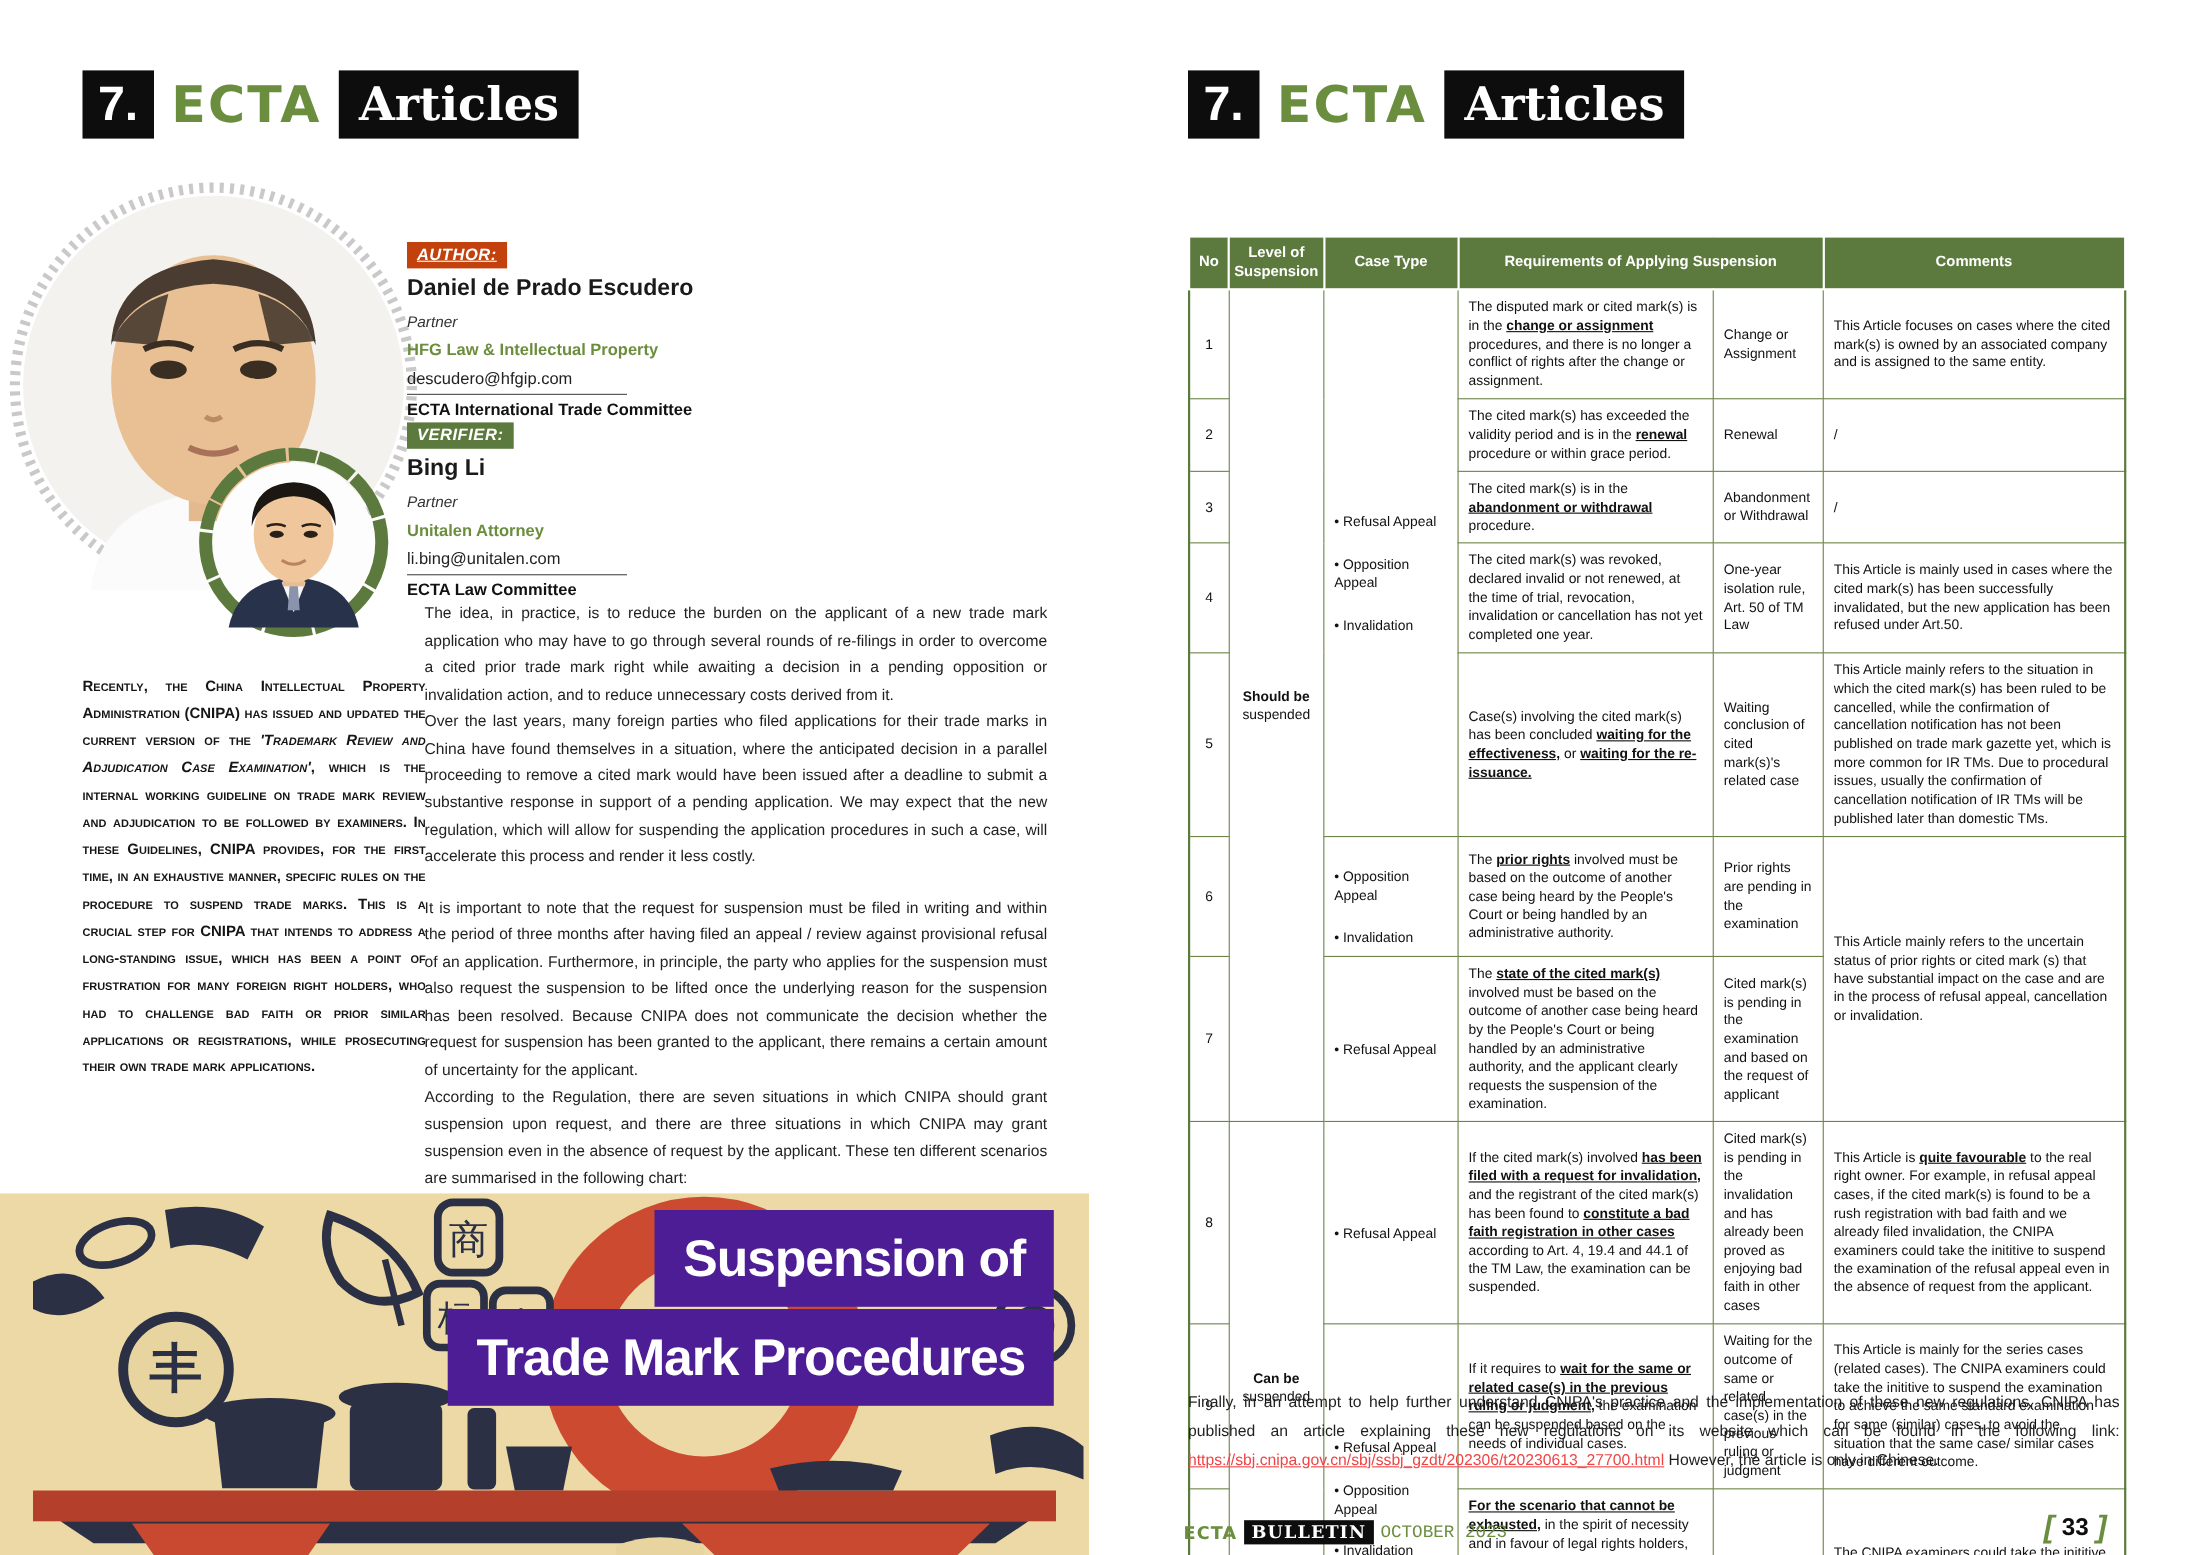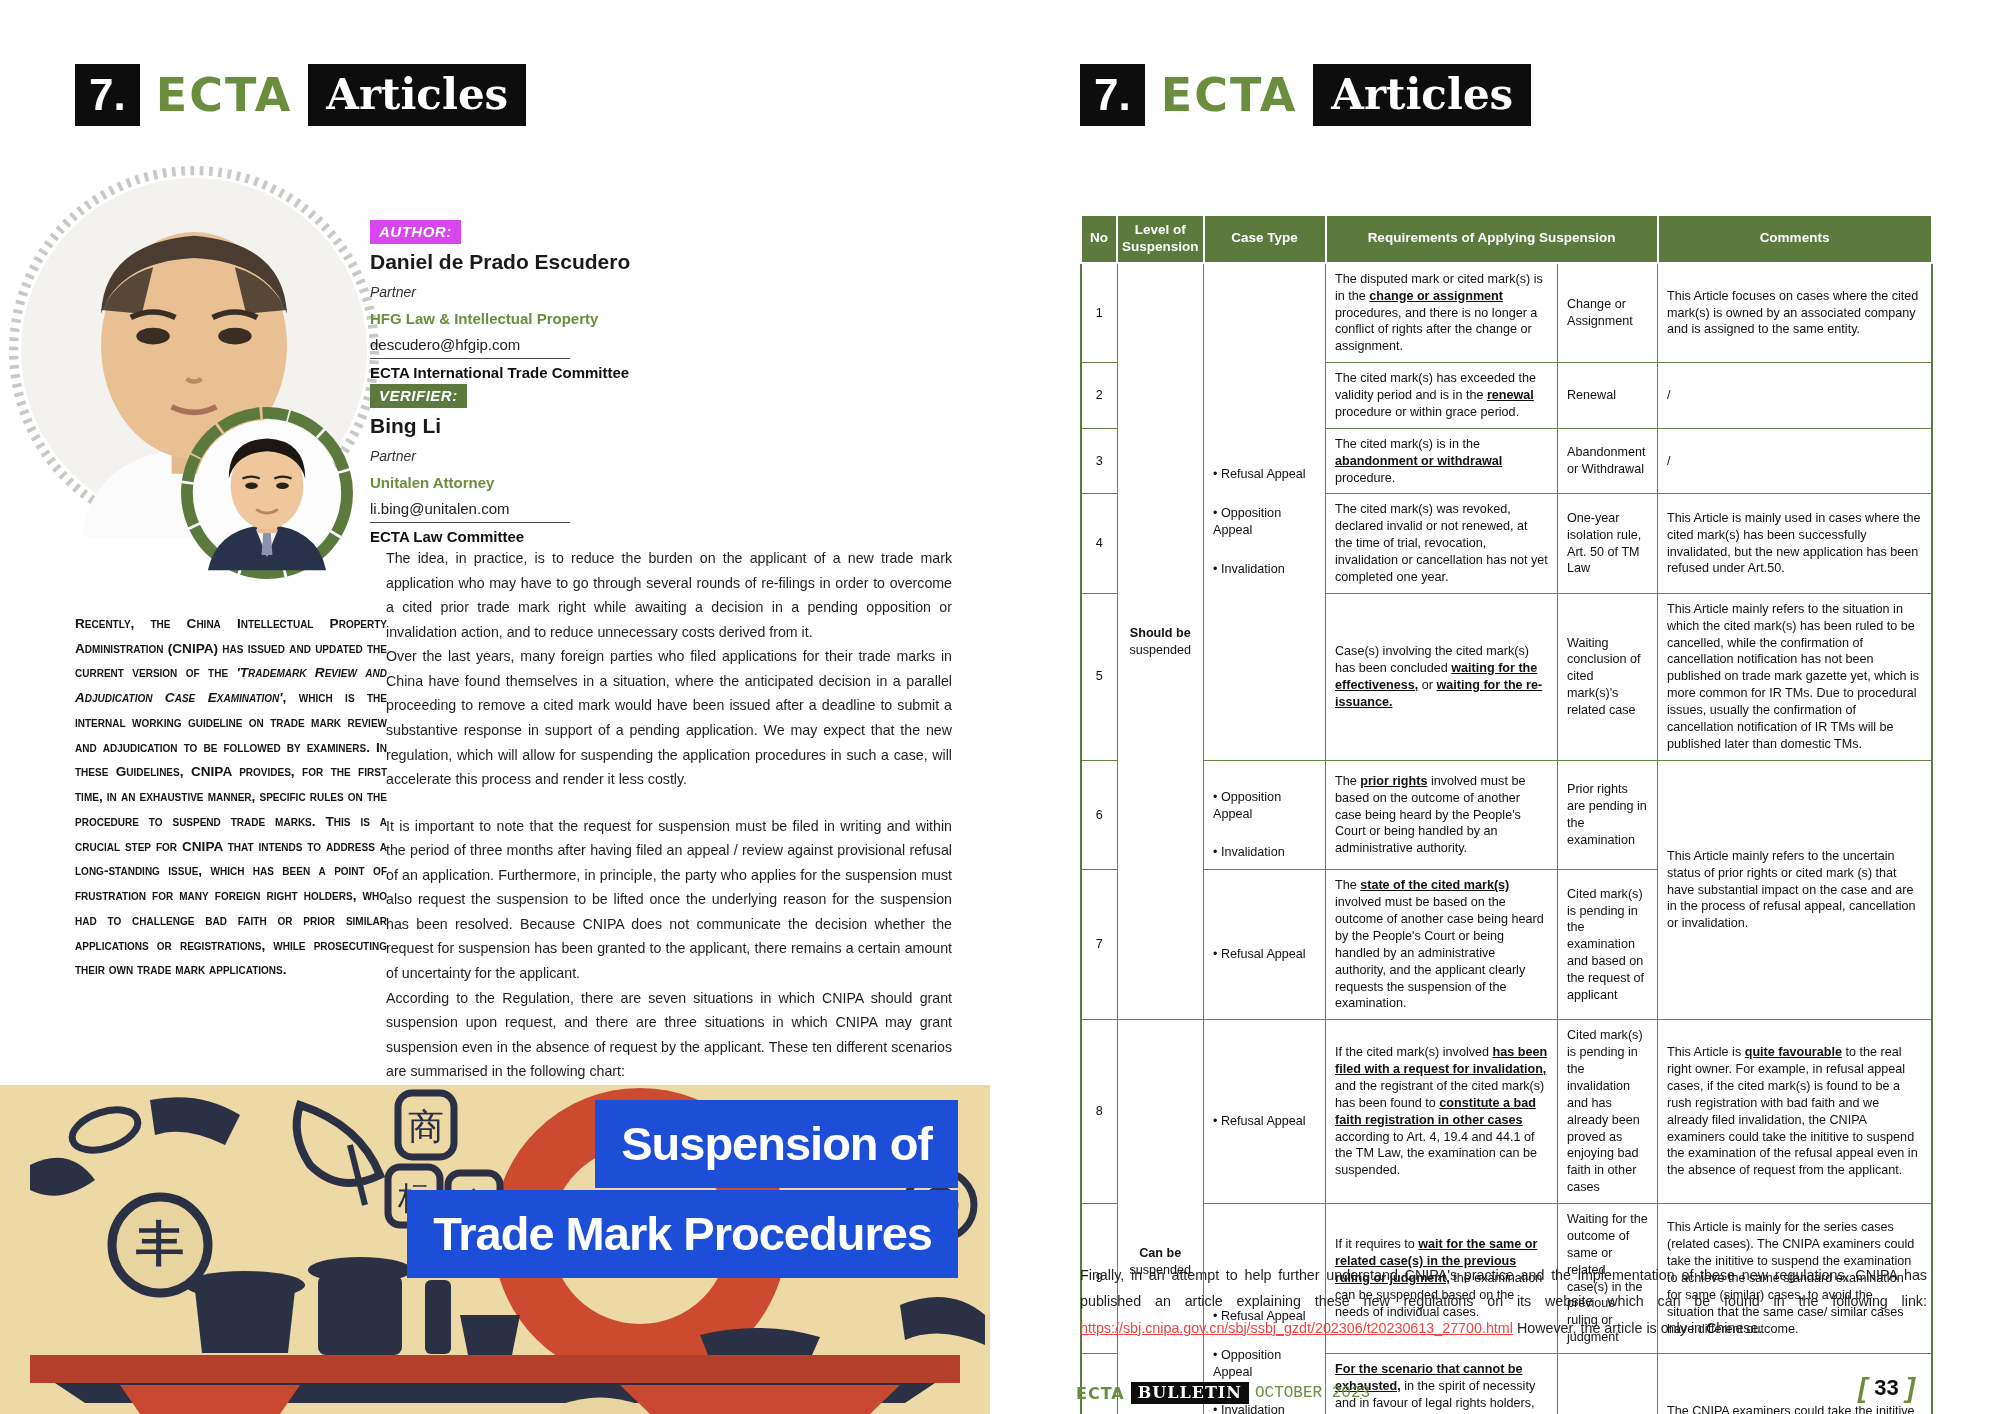--- a/index.html
+++ b/index.html
@@ -8,37 +8,37 @@
 
   
   .sec-badge { position:absolute; display:flex; align-items:stretch; height:62px; }
   .sec-num { background:#0d0d0d; color:#fff; font-weight:700; font-size:44px; line-height:62px; padding:0 14px; }
   .sec-brand { color:#6b8e3e; font-weight:700; font-size:46px; line-height:62px; letter-spacing:2px; padding:0 16px; font-family:"DejaVu Sans", sans-serif; }
   .sec-word { background:#0d0d0d; color:#fff; font-family:"DejaVu Serif", serif; font-weight:700; font-size:42px; line-height:62px; padding:0 18px; }
 
   
   .person-block { position:absolute; width:330px; }
   .person-badge { display:inline-block; color:#fff; font-style:italic; font-weight:700; font-size:15px; padding:3px 9px 4px; letter-spacing:.5px; }
-  .badge-black { background:#d946ef; }
+  .badge-black { background:#c2410c;text-decoration:underline; }
   .badge-green { background:#5d7a3e; }
   .person-name { font-weight:700; font-size:21px; color:#1a1a1a; margin-top:6px; }
   .person-role { font-style:italic; font-size:14px; color:#333; margin-top:10px; }
   .person-firm { color:#6b8e3e; font-weight:700; font-size:15px; margin-top:10px; }
   .person-email { font-size:15px; color:#222; margin-top:9px; padding-bottom:5px; border-bottom:1.5px solid #4a4a4a; width:200px; }
   .person-committee { font-weight:700; font-size:15px; color:#111; margin-top:5px; }
 
   
   .intro { position:absolute; left:75px; top:612px; width:312px; font-variant:small-caps; font-weight:700; font-size:13.6px; line-height:1.82; text-align:justify; color:#151515; }
   .cols { position:absolute; left:386px; top:546px; width:566px; display:flex; gap:22px;flex-direction:column; }
   .col { flex:1; font-size:14.2px; line-height:1.73; text-align:justify; color:#1f1f1f; }
   .col p { margin:0; }
 
   
   .illus { position:absolute; left:0; top:1085px; width:990px; height:329px; background:#ecd9a6; overflow:hidden; }
-  .title-line { position:absolute; right:32px; background:#1d4ed8; color:#fff; font-weight:700; white-space:nowrap; font-size:47px; line-height:88px; padding:0 26px; letter-spacing:-1px; }
+  .title-line { position:absolute; right:32px; background:#4c1d95; color:#fff; font-weight:700; white-space:nowrap; font-size:47px; line-height:88px; padding:0 26px; letter-spacing:-1px; }
 
   
   .tm-table { position:absolute; left:1080px; top:214px; border-collapse:collapse; table-layout:fixed; border:2.5px solid #5d7a3e; }
   .tm-table th { background:#5d7a3e; color:#fff; font-weight:700; font-size:13.5px; text-align:center; vertical-align:middle; padding:6px 4px; border:2px solid #fff; line-height:1.25; }
   .tm-table td { border:1px solid #6b8347; font-size:12.6px; line-height:1.34; color:#111; vertical-align:middle; padding:7px 9px; background:#fff; }
   td.c-no { text-align:center; }
   td.c-level { text-align:center; }
   td.c-level span { display:block; }
   td.c-case div { padding:1px 0;margin-top:20px; }
   .st-b { font-weight:700; }

